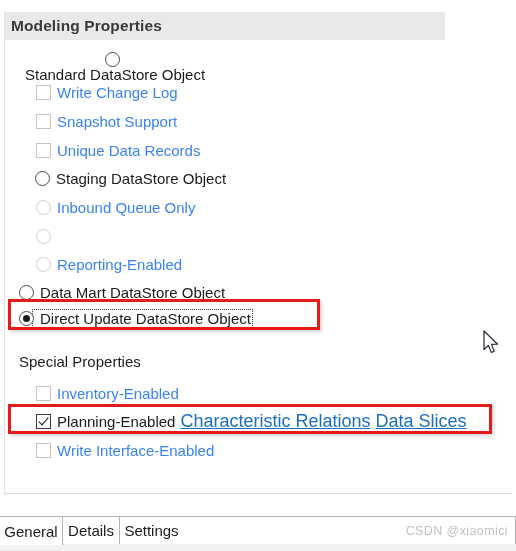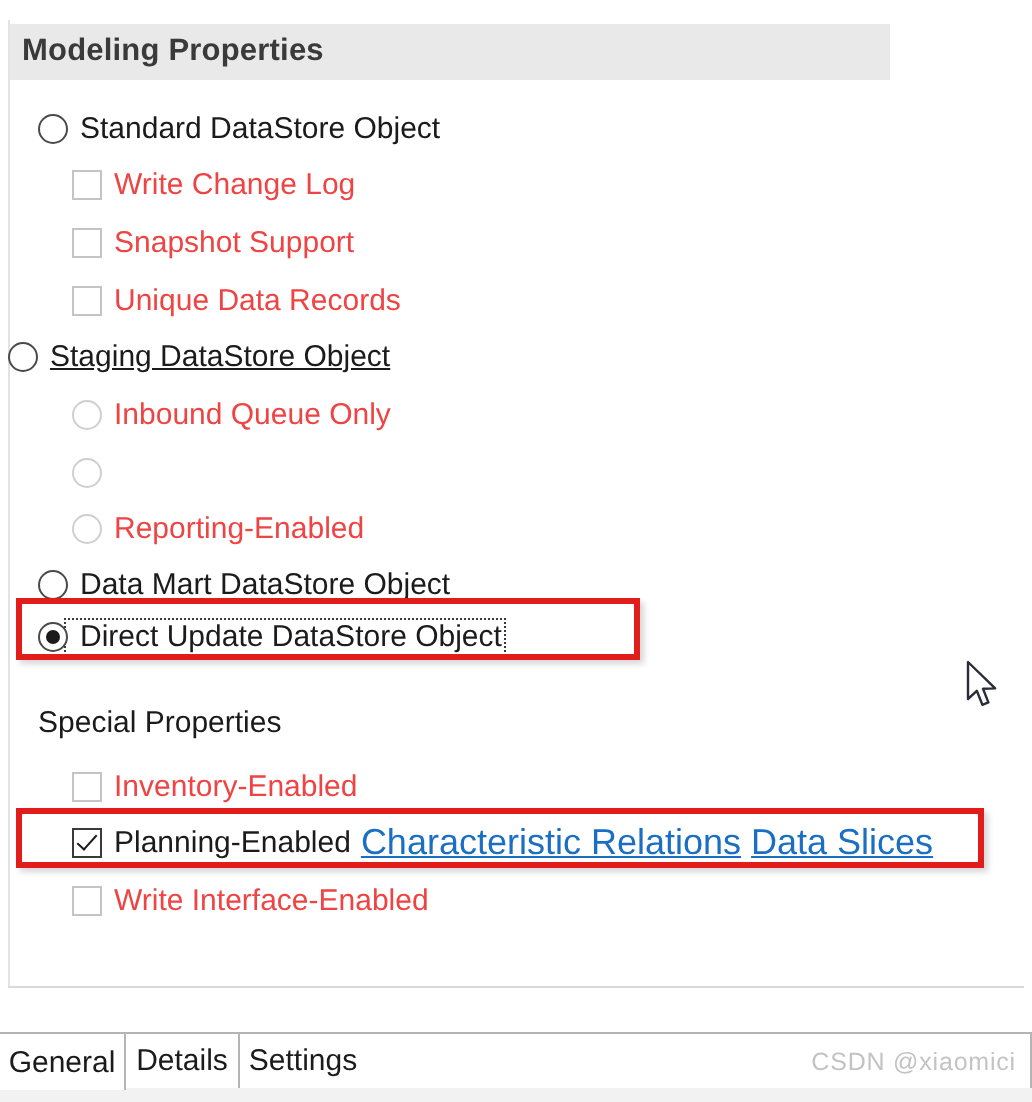--- a/index.html
+++ b/index.html
@@ -59,21 +59,21 @@
     display: flex;
     align-items: center;
     white-space: nowrap;
   }
   .opt-row .label {
     font-size: 15px;
     line-height: 1;
     color: #1b1b1b;
     padding-left: 6px;
   }
-  .opt-row.disabled .label { color: #ef4444; }
+  .opt-row.disabled .label { color: #3b82f6; }
 
   
   .radio {
     width: 15px;
     height: 15px;
     border-radius: 50%;
     border: 1.4px solid #4a4a4a;
     background: #ffffff;
     box-sizing: border-box;
     position: relative;
@@ -239,37 +239,37 @@
 
 <div id="app">
 
   <div class="panel-left-rule"></div>
 
   <div class="section-header">
     <span class="title">Modeling Properties</span>
   </div>
 
   <div id="modeling-rows">
-      <div class="opt-row" style="top: 52px; left: 19px;">
+      <div class="opt-row" style="top: 52px; left: 19px; flex-direction: column;">
         <span class="radio"></span>
         <span class="label">Standard DataStore Object</span>
       </div>
       <div class="opt-row disabled" style="top: 80px; left: 36px;">
         <span class="checkbox"></span>
         <span class="label">Write Change Log</span>
       </div>
       <div class="opt-row disabled" style="top: 109px; left: 36px;">
         <span class="checkbox"></span>
         <span class="label">Snapshot Support</span>
       </div>
       <div class="opt-row disabled" style="top: 138px; left: 36px;">
         <span class="checkbox"></span>
         <span class="label">Unique Data Records</span>
       </div>
-      <div class="opt-row" style="top: 166px; left: 4px; text-decoration: underline;">
+      <div class="opt-row" style="top: 166px; left: 35px;">
         <span class="radio"></span>
         <span class="label">Staging DataStore Object</span>
       </div>
       <div class="opt-row disabled" style="top: 195px; left: 36px;">
         <span class="radio disabled"></span>
         <span class="label">Inbound Queue Only</span>
       </div>
       <div class="opt-row disabled" style="top: 224px; left: 36px;">
         <span class="radio disabled"></span>
       </div>

